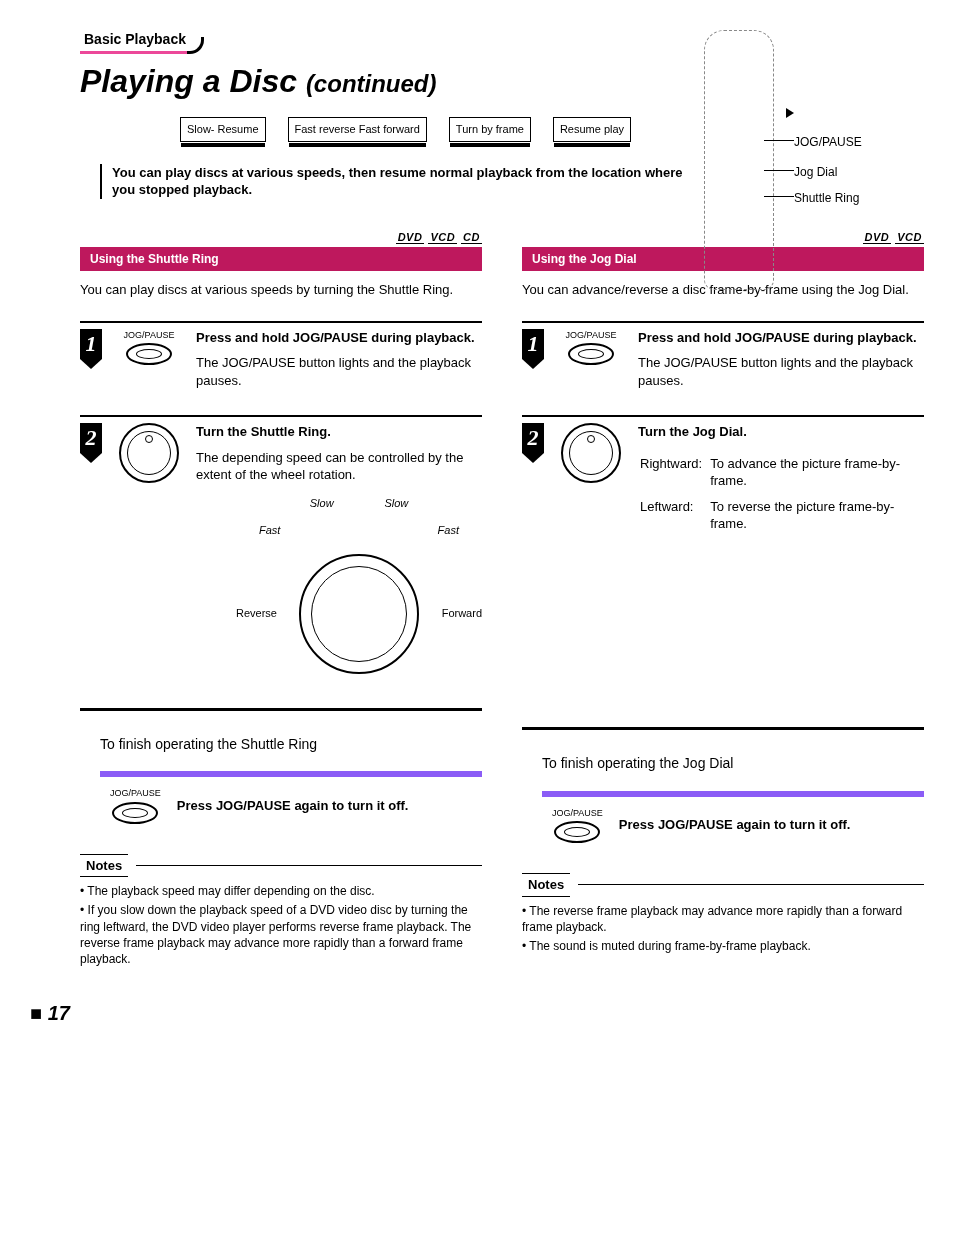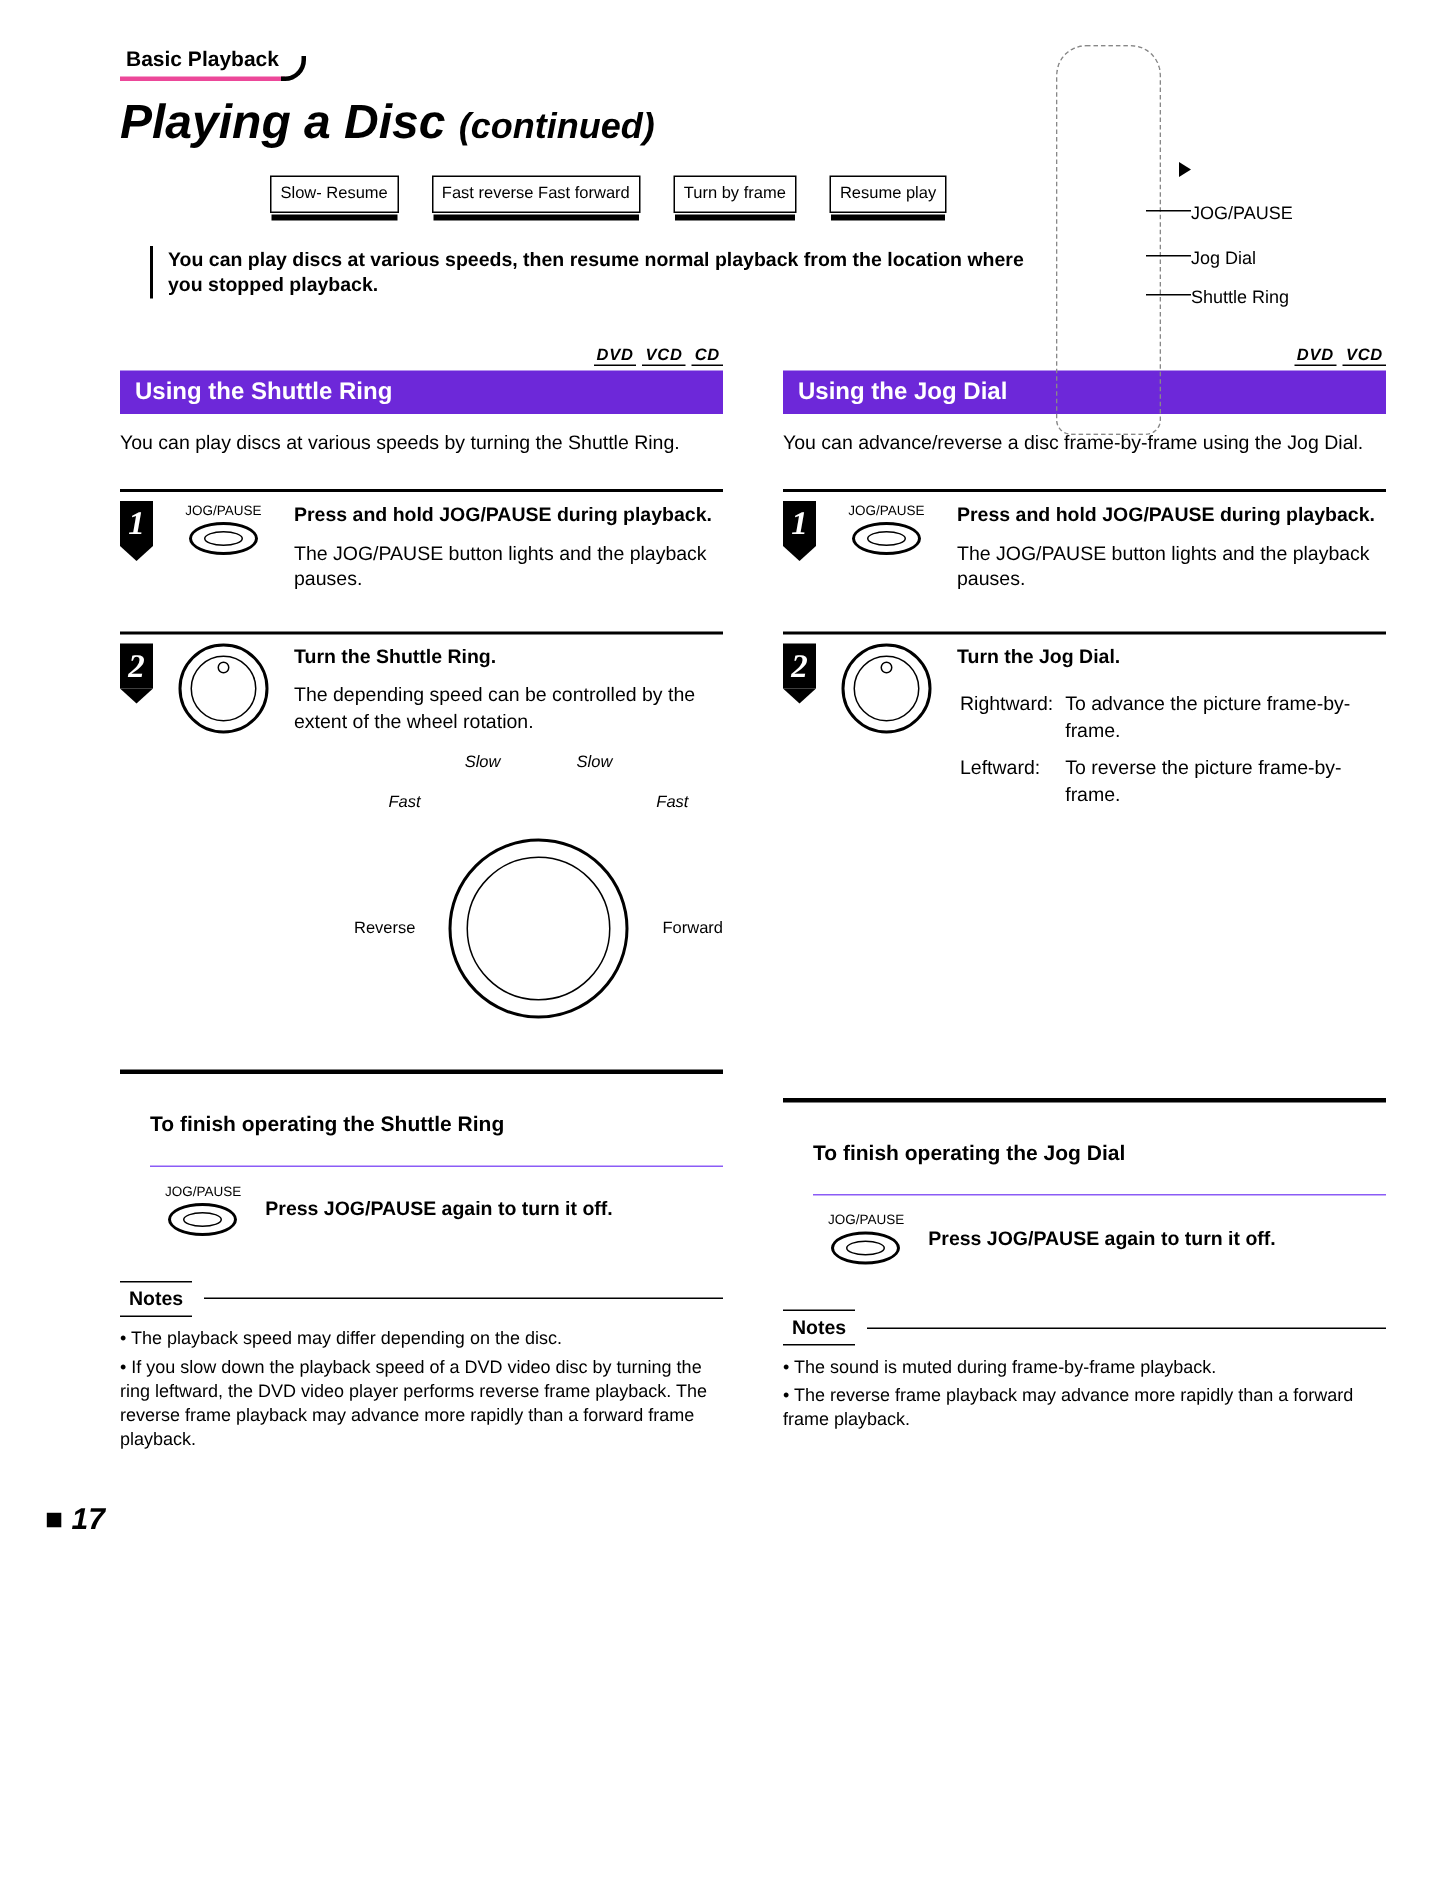--- a/index.html
+++ b/index.html
@@ -61,22 +61,22 @@
     font-weight:bold;
     font-size:13px;
     border-left:2px solid #000;
     padding-left:10px;
     margin-left:20px;
     margin-bottom:16px;
   }
   .disc-tags { text-align:right; font-size:11px; font-style:italic; font-weight:bold; margin-bottom:2px; letter-spacing:0.5px;}
   .disc-tags span{ margin-left:4px; border-bottom:1px solid #000; padding:0 2px;}
   .black-bar {
-    background:#6d28d9; color:#fff;
-    font-weight:bold; font-size:16px;
+    background:#be185d; color:#fff;
+    font-weight:bold; font-size:12px;
     padding:4px 10px;
     margin-bottom:10px;
   }
   .two-col { display:flex; gap:40px; }
   .col { flex:1; min-width:0; }
   .lead { margin-bottom:22px; }
   .step { display:flex; gap:12px; margin-bottom:26px; border-top:2px solid #000; padding-top:6px;}
   .stepnum {
     background:#000; color:#fff;
     font-family:'Times New Roman', serif;
@@ -125,22 +125,22 @@
   }
   .shuttle-diagram .big::before{
     content:''; position:absolute; left:10px; right:10px; top:10px; bottom:10px;
     border:1px solid #000; border-radius:50%;
   }
   .sd-row{ display:flex; justify-content:space-between; width:200px; margin:12px auto;font-style:italic;}
   .dir-table { font-size:13px;margin-top:12px; }
   .dir-table td { vertical-align:top; padding:0 6px 6px 0;}
   .hr-heavy { border:none; border-top:3px solid #000; margin:30px 0 24px;}
   .sub-h {
-    font-weight:bold; font-size:14px;
-    border-bottom:1px solid #8b5cf6; padding-bottom:18px; margin-bottom:10px;
+    font-weight:normal; font-size:14px;
+    border-bottom:6px solid #8b5cf6; padding-bottom:18px; margin-bottom:10px;
     margin-left:20px;
   }
   .finish-row { display:flex; align-items:center; gap:16px; margin-left:30px; margin-bottom:30px;}
   .finish-row .lbl { font-size:9px; text-align:center;}
   .notes-h {
     font-weight:bold; font-size:13px;
     display:inline-block; padding:2px 6px;
     border-top:1px solid #000; border-bottom:1px solid #000;
     position:relative;
   }
@@ -326,19 +326,19 @@
         <div class="oval"></div>
       </div>
       <div style="font-weight:bold;">Press JOG/PAUSE again to turn it off.</div>
     </div>
 
     <div class="notes-line">
       <span class="notes-h">Notes</span>
       <span class="dash"></span>
     </div>
     <ul class="notes">
+      <li>The reverse frame playback may advance more rapidly than a forward frame playback.</li>
       <li>The sound is muted during frame-by-frame playback.</li>
-      <li>The reverse frame playback may advance more rapidly than a forward frame playback.</li>
     </ul>
   </div>
 </div>
 
 <div class="pagenum">17</div>
 
 </body></html>

